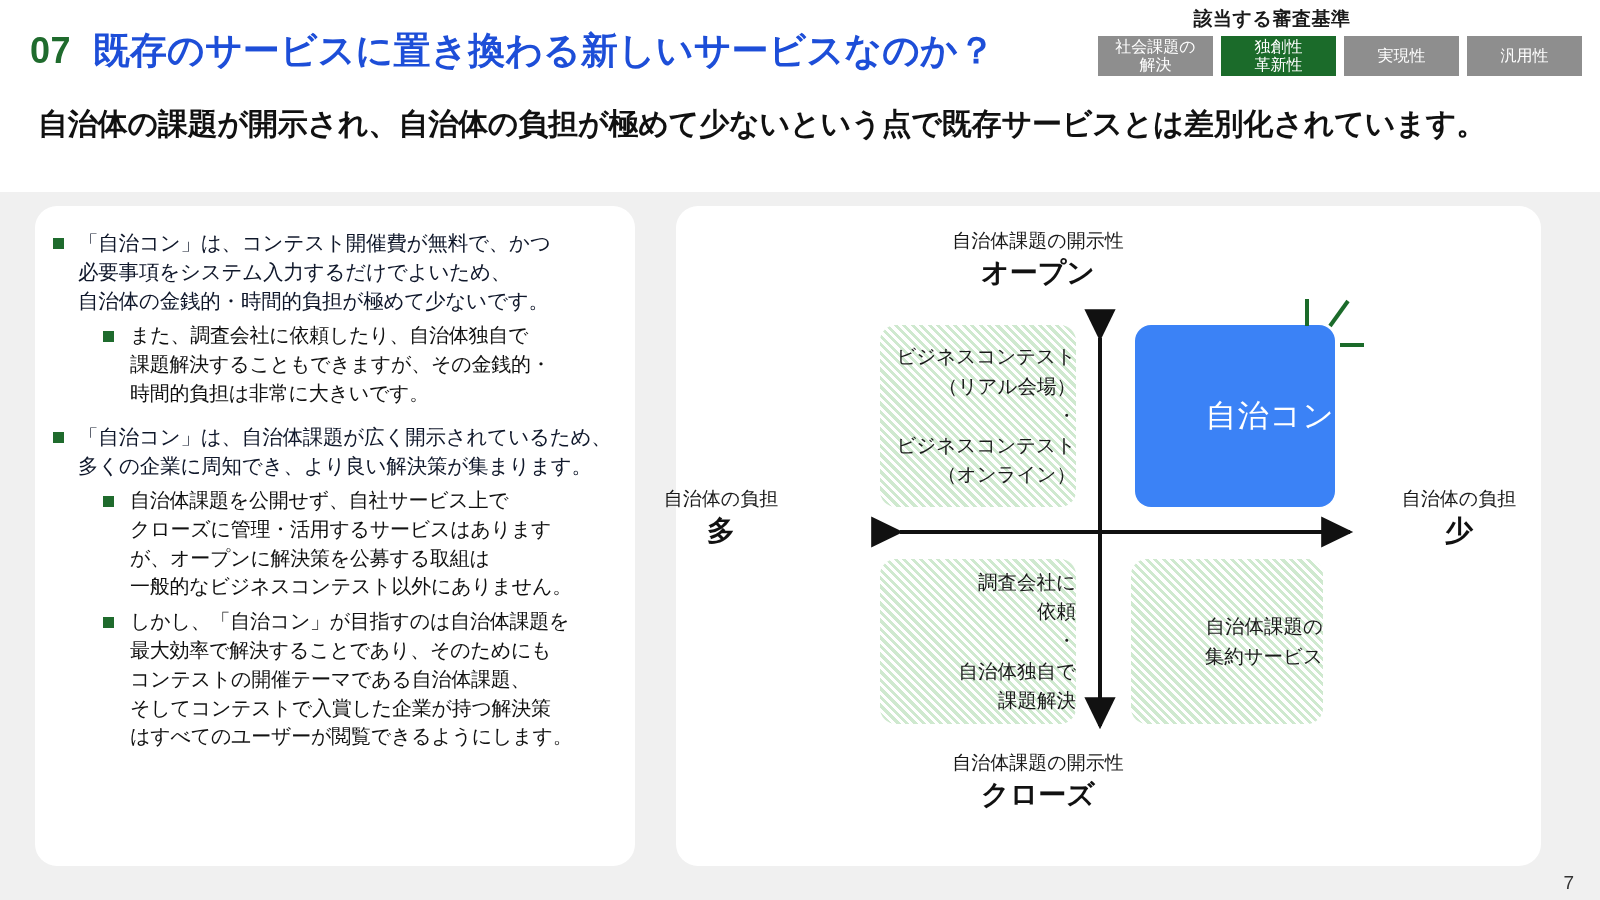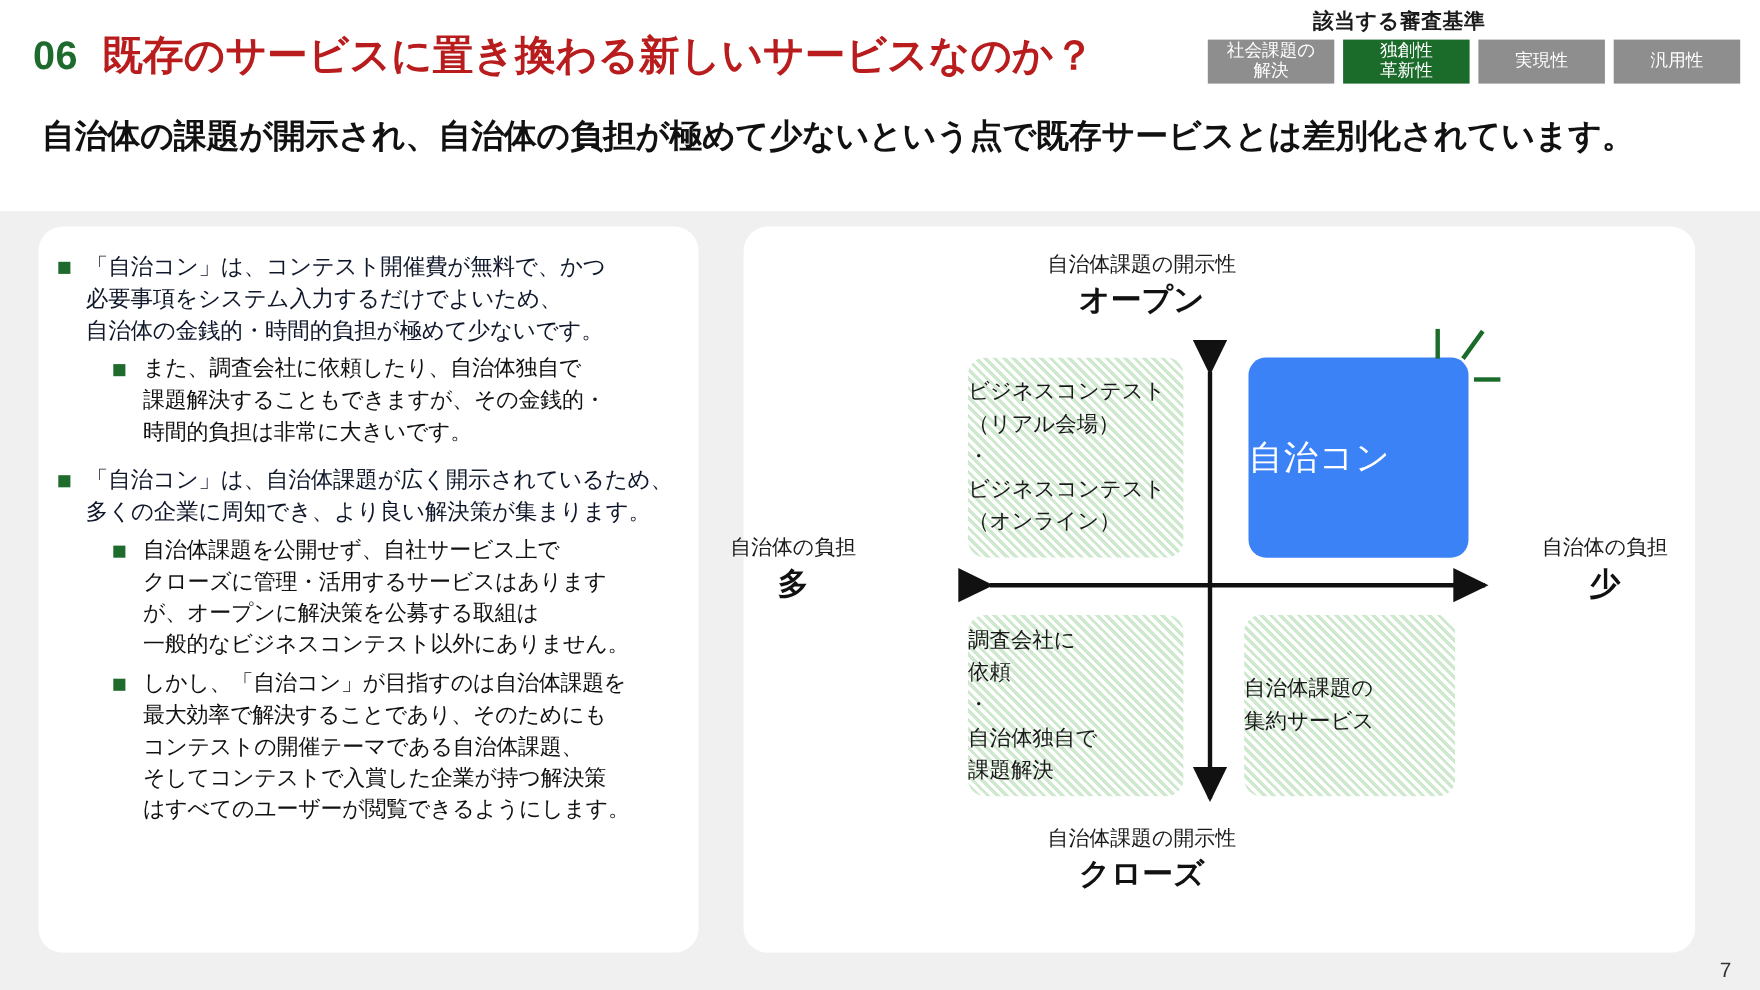--- a/index.html
+++ b/index.html
@@ -7,21 +7,21 @@
     width:1600px;height:900px;overflow:hidden;background:#ffffff;
     font-family:"Liberation Sans","DejaVu Sans",sans-serif;
     color:#1a1a1a;-webkit-font-smoothing:antialiased;
   }
   .slide{position:relative;width:1600px;height:900px;}
 
   
   .header{position:absolute;left:0;top:0;width:1600px;height:192px;background:#ffffff;}
   .title-row{position:absolute;left:30px;top:26px;display:flex;align-items:baseline;gap:22px;}
   .title-num{font-size:36px;font-weight:bold;color:#1f6b2d;letter-spacing:0.5px;}
-  .title-text{font-size:37px;font-weight:bold;color:#b91c1c;letter-spacing:0px;}
+  .title-text{font-size:37px;font-weight:bold;color:#1d4ed8;letter-spacing:0px;}
 
   .criteria{position:absolute;right:18px;top:6px;width:500px;}
   .criteria-caption{text-align:center;font-size:19px;font-weight:bold;color:#1a1a1a;
                     margin-bottom:4px;letter-spacing:0.5px;padding-right:120px;}
   .criteria-row{display:flex;gap:8px;justify-content:flex-end;}
   .crit{width:115px;height:40px;display:flex;flex-direction:column;align-items:center;
         justify-content:center;font-size:16px;line-height:1.13;color:#ffffff;
         background:#8e8e8e;text-align:center;font-weight:normal;}
   .crit.active{background:#1b6b2a;}
   .crit span{display:block;}
@@ -46,21 +46,21 @@
   .b2 .tx{font-size:20px;line-height:1.44;color:#111;letter-spacing:-0.25px;white-space:pre-line;}
   .grp{margin-bottom:14px;}
 
   
   .matrix{position:absolute;left:676px;top:192px;width:865px;height:674px;}
   .axis-cap{position:absolute;text-align:center;}
   .cap-small{font-size:19px;color:#1a1a1a;line-height:1.2;}
   .cap-big{font-size:28px;font-weight:bold;color:#111;line-height:1.25;margin-top:2px;}
 
   .qbox{position:absolute;border-radius:16px;display:flex;flex-direction:column;
-        align-items:flex-start;justify-content:center;text-align:center;}
+        align-items:flex-end;justify-content:center;text-align:center;}
   .hatch{
     background-color:#ffffff;
     background-image:repeating-linear-gradient(45deg,
        #cfe9cf 0px,#cfe9cf 3px,#ffffff 3px,#ffffff 6px);
   }
   .qbox .ln{font-size:19.5px;line-height:1.5;color:#1a1a1a;}
   .qbox .dot{font-size:19px;line-height:1.6;color:#1a1a1a;}
   .solid{background:#3b82f6;}
   .solid .ln{color:#ffffff;font-size:31px;font-weight:normal;letter-spacing:1px;}
 
@@ -69,21 +69,21 @@
   .pagenum{position:absolute;right:26px;bottom:6px;font-size:19px;color:#333;}
 </style>
 </head>
 <body>
 
 <div class="slide">
 
   <div class="header">
 
     <div class="title-row">
-      <div class="title-num">06</div>
+      <div class="title-num">07</div>
       <div class="title-text">既存のサービスに置き換わる新しいサービスなのか？</div>
     </div>
 
     <div class="criteria">
       <div class="criteria-caption">該当する審査基準</div>
       <div class="criteria-row">
         <div class="crit">
           <span>社会課題の</span>
           <span>解決</span>
         </div>

